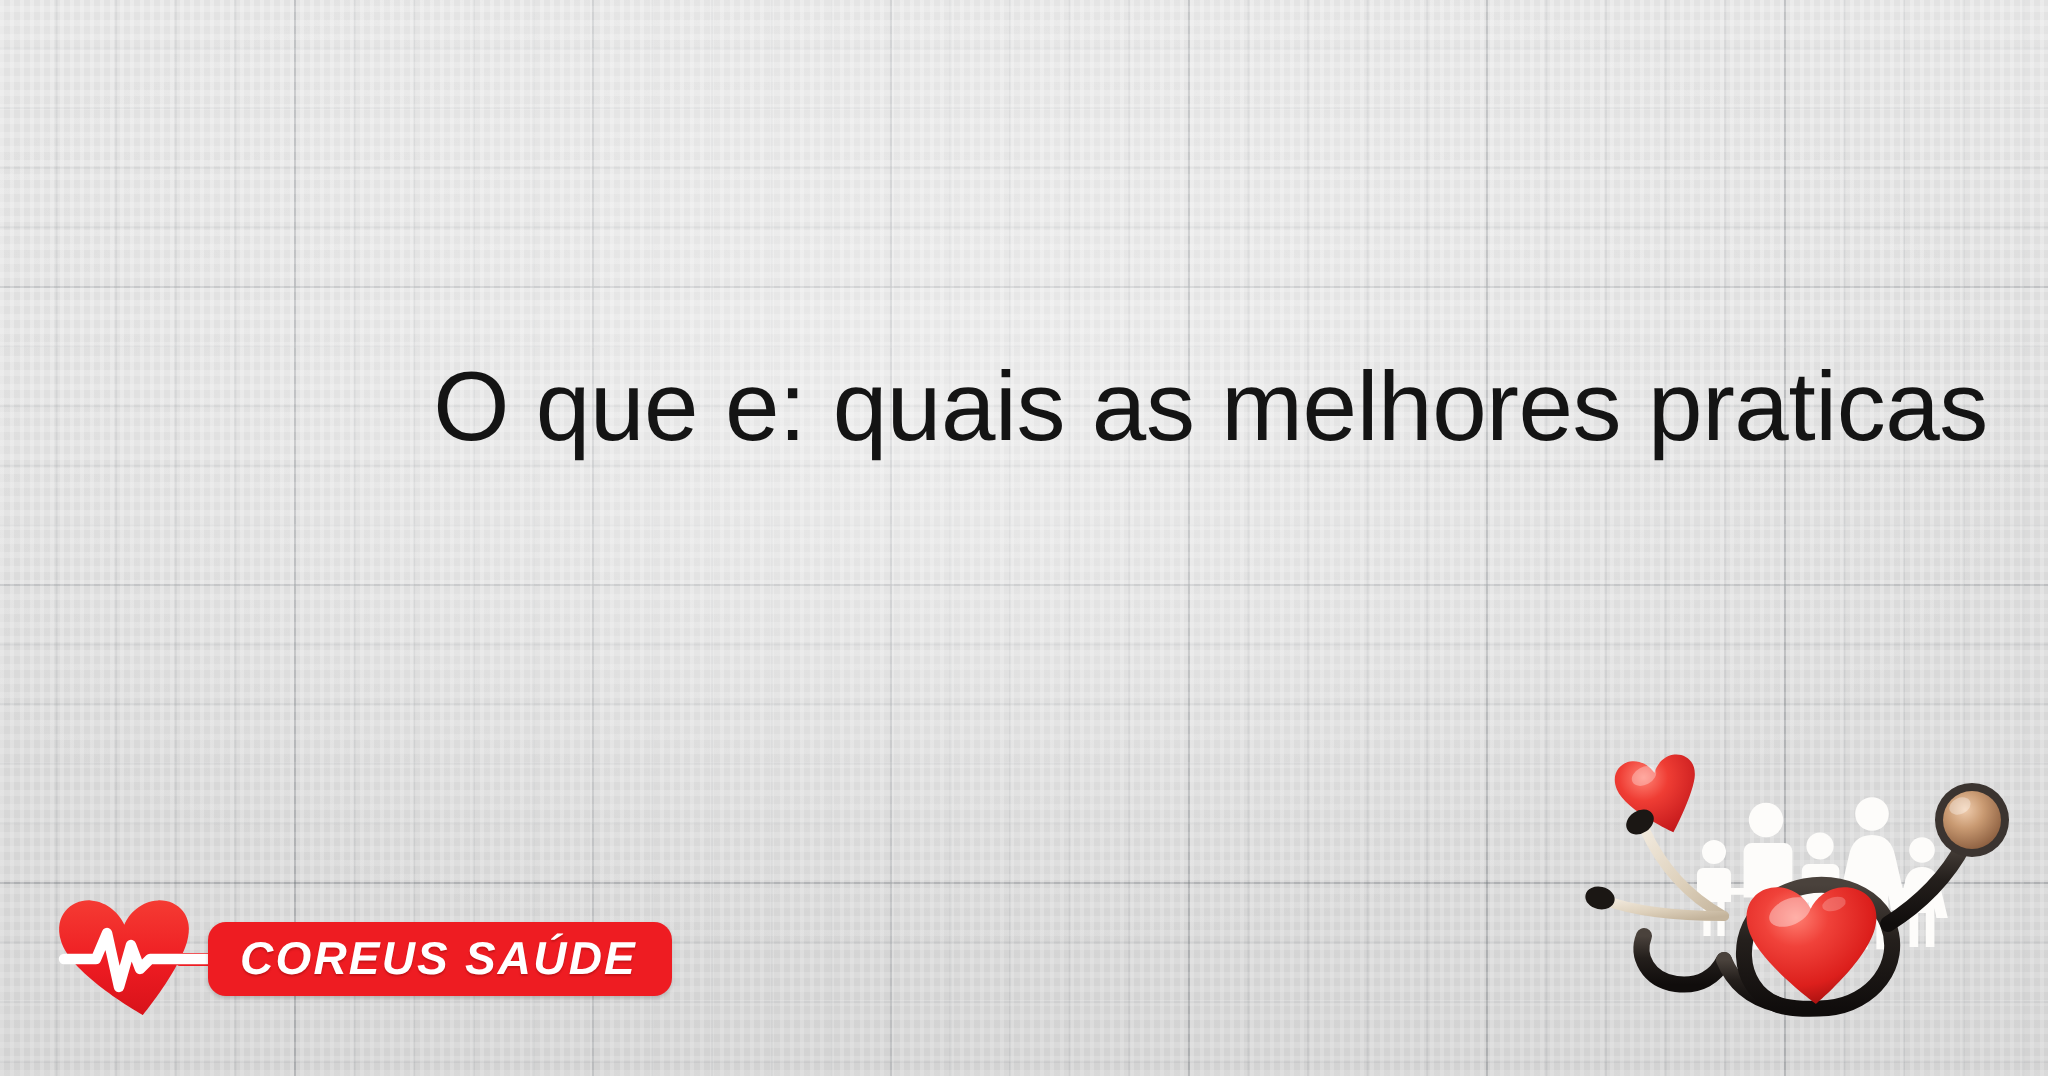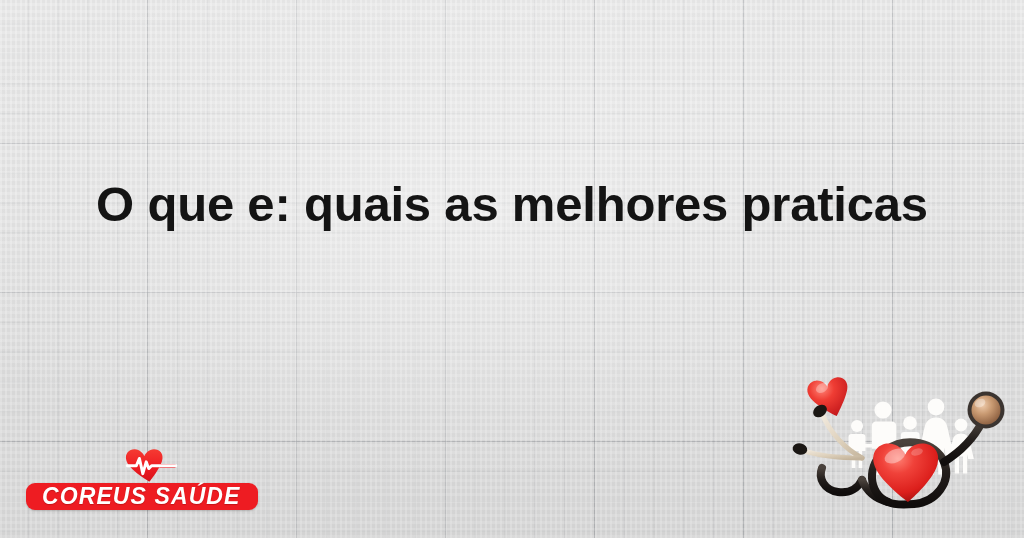--- a/index.html
+++ b/index.html
@@ -49,42 +49,41 @@
     background:
       radial-gradient(ellipse 90% 80% at 45% 40%, rgba(255,255,255,0.38) 0%, rgba(255,255,255,0) 62%),
       linear-gradient(to bottom, rgba(255,255,255,0.16) 0%, rgba(0,0,0,0) 28%, rgba(0,0,0,0.05) 100%);
   }
 
   
   .headline {
     position: absolute;
     left: 0; right: 0;
     top: 172px;
-    text-align: center;
+    text-align: right;
     color: #141414;
     font-size: 49px;
-    font-weight: 700;
+    font-weight: 400;
     line-height: 64px;
     letter-spacing: -0.2px;
-    padding: 0 46px;
+    padding: 0 30px;
     box-sizing: border-box;
     text-rendering: optimizeLegibility;
   }
   .headline .ln { display: block; white-space: nowrap; }
   .headline .ln2 { white-space: normal; }
 
   
   .logo {
     position: absolute;
-    left: 44px;
+    left: 26px;
     top: 448px;
     height: 62px;
     display: flex;
     align-items: center;
-    flex-direction: column;
   }
   .logo-mark { width: 96px; height: 62px; display: block; }
   .logo-badge {
     position: relative;
     margin-left: -18px;
     height: 37px;
     border-radius: 9px;
     background: #ee1c22;
     display: flex;
     align-items: center;

